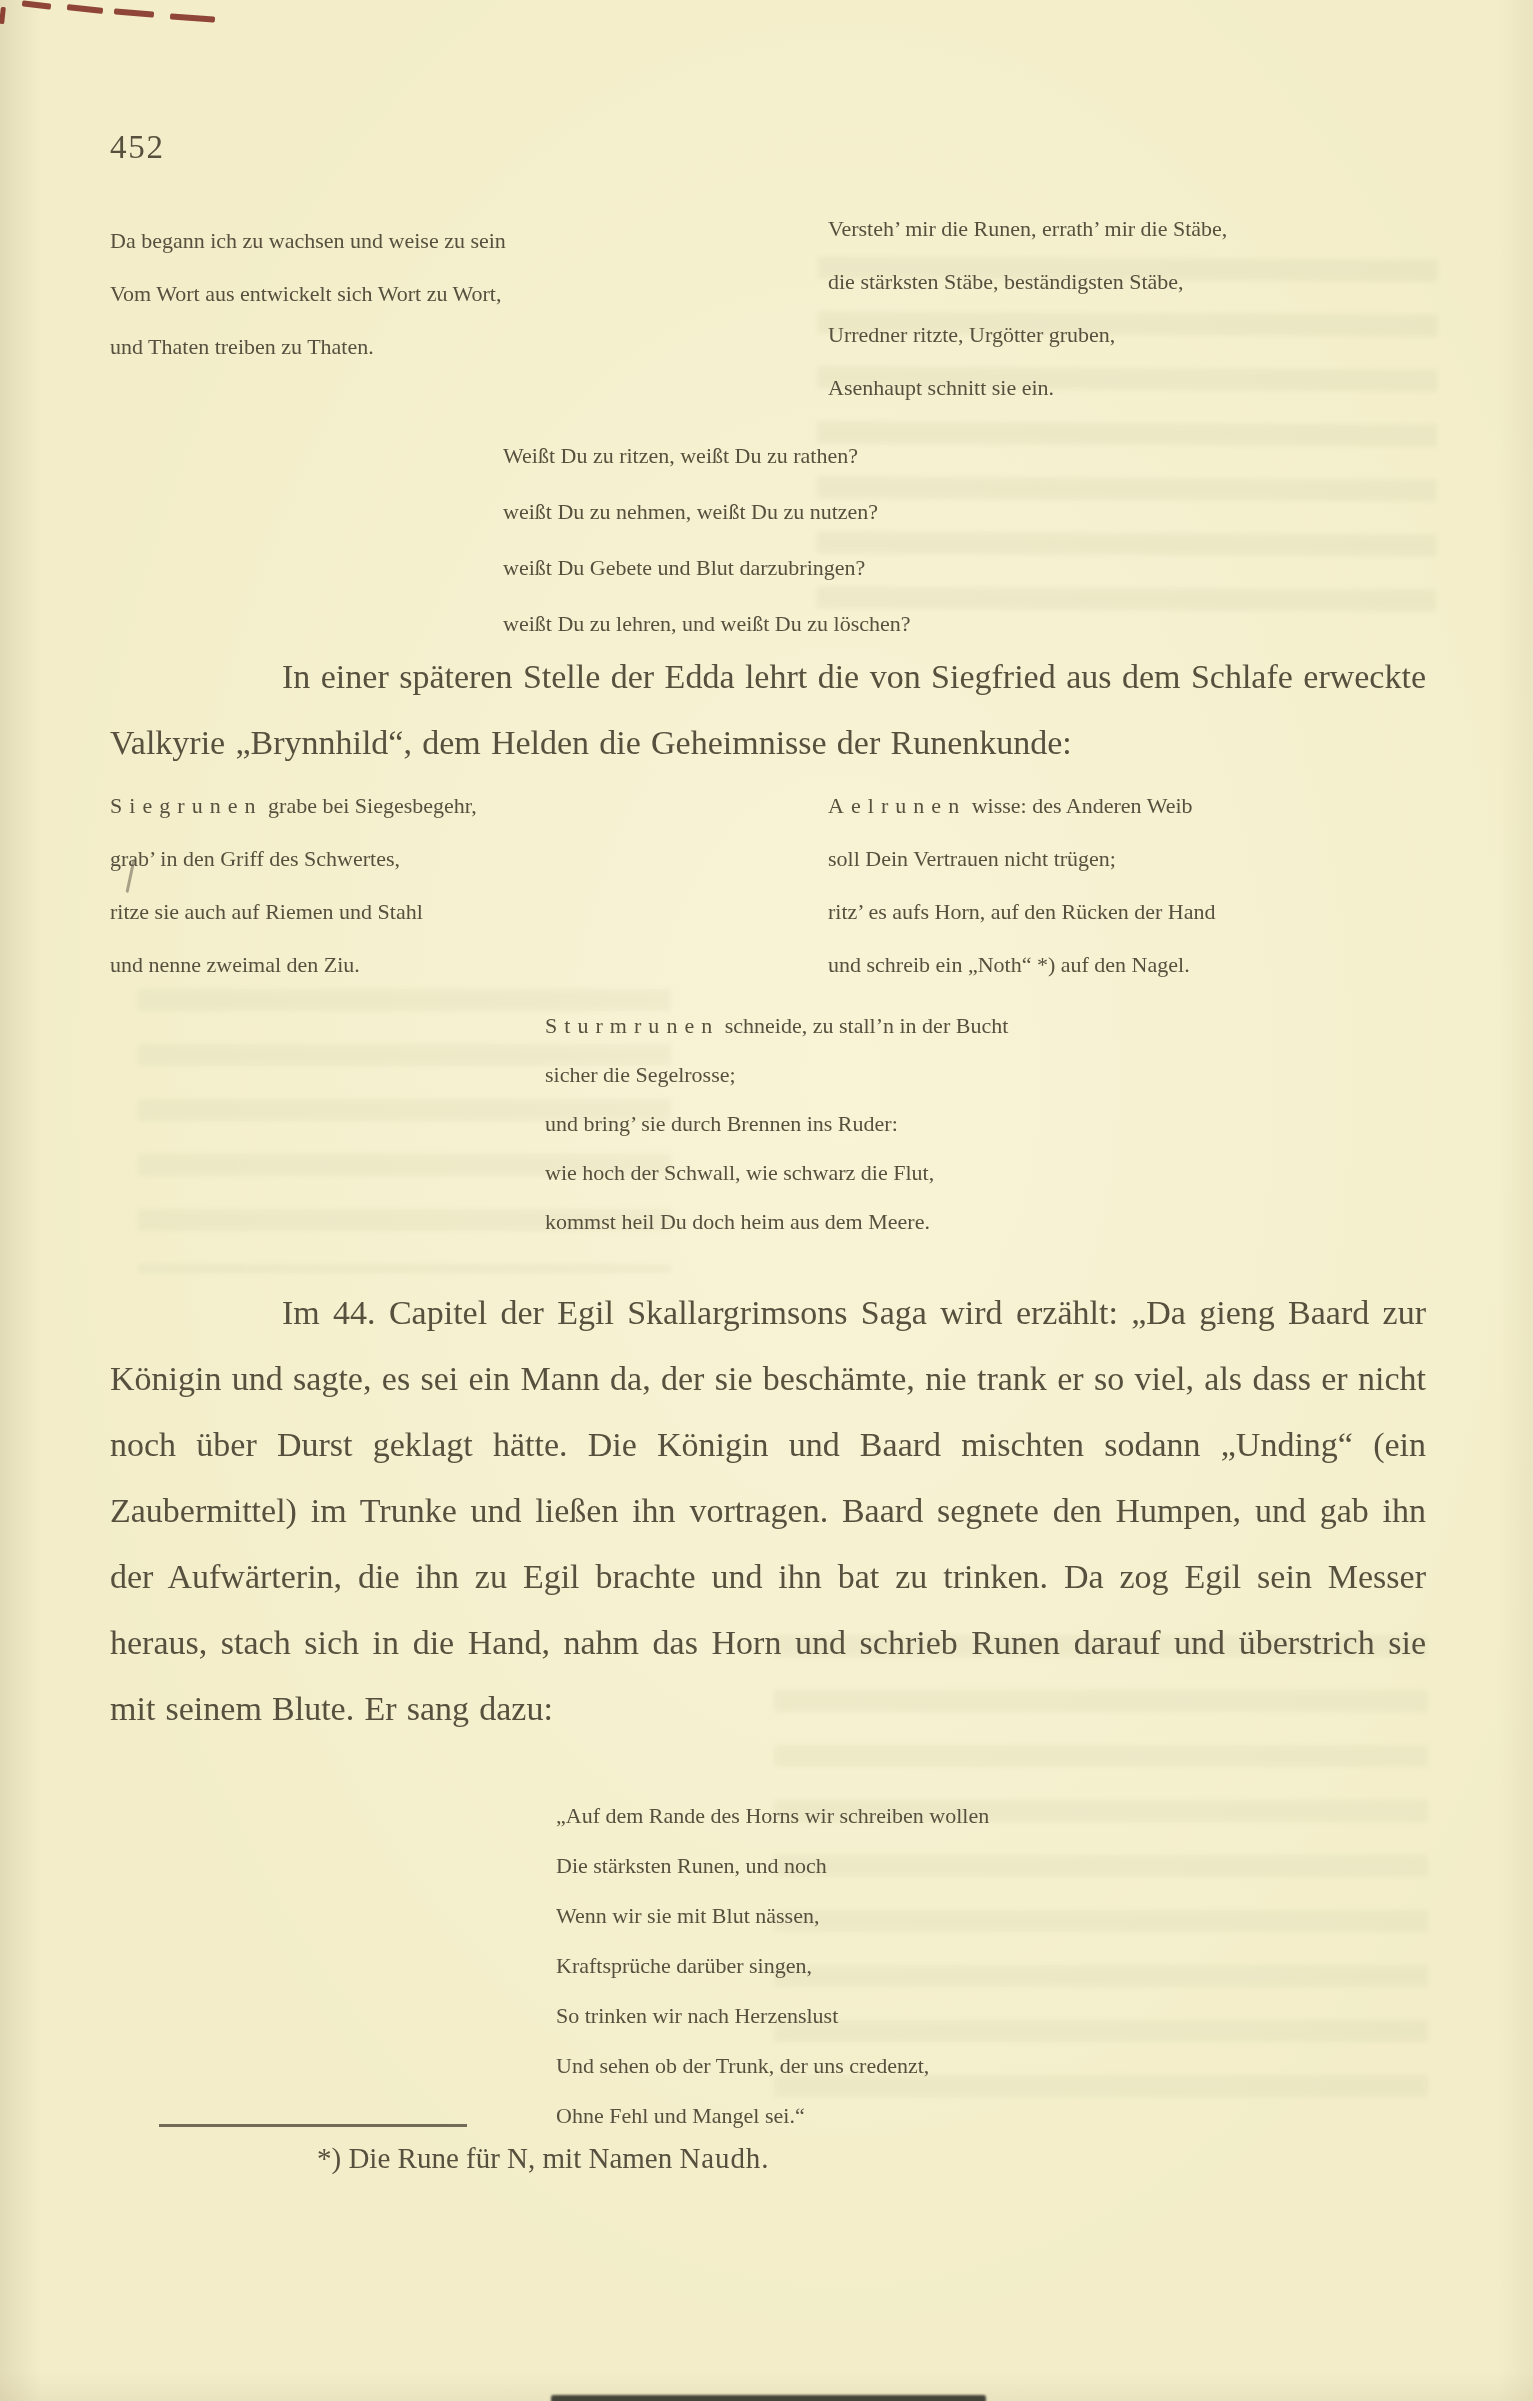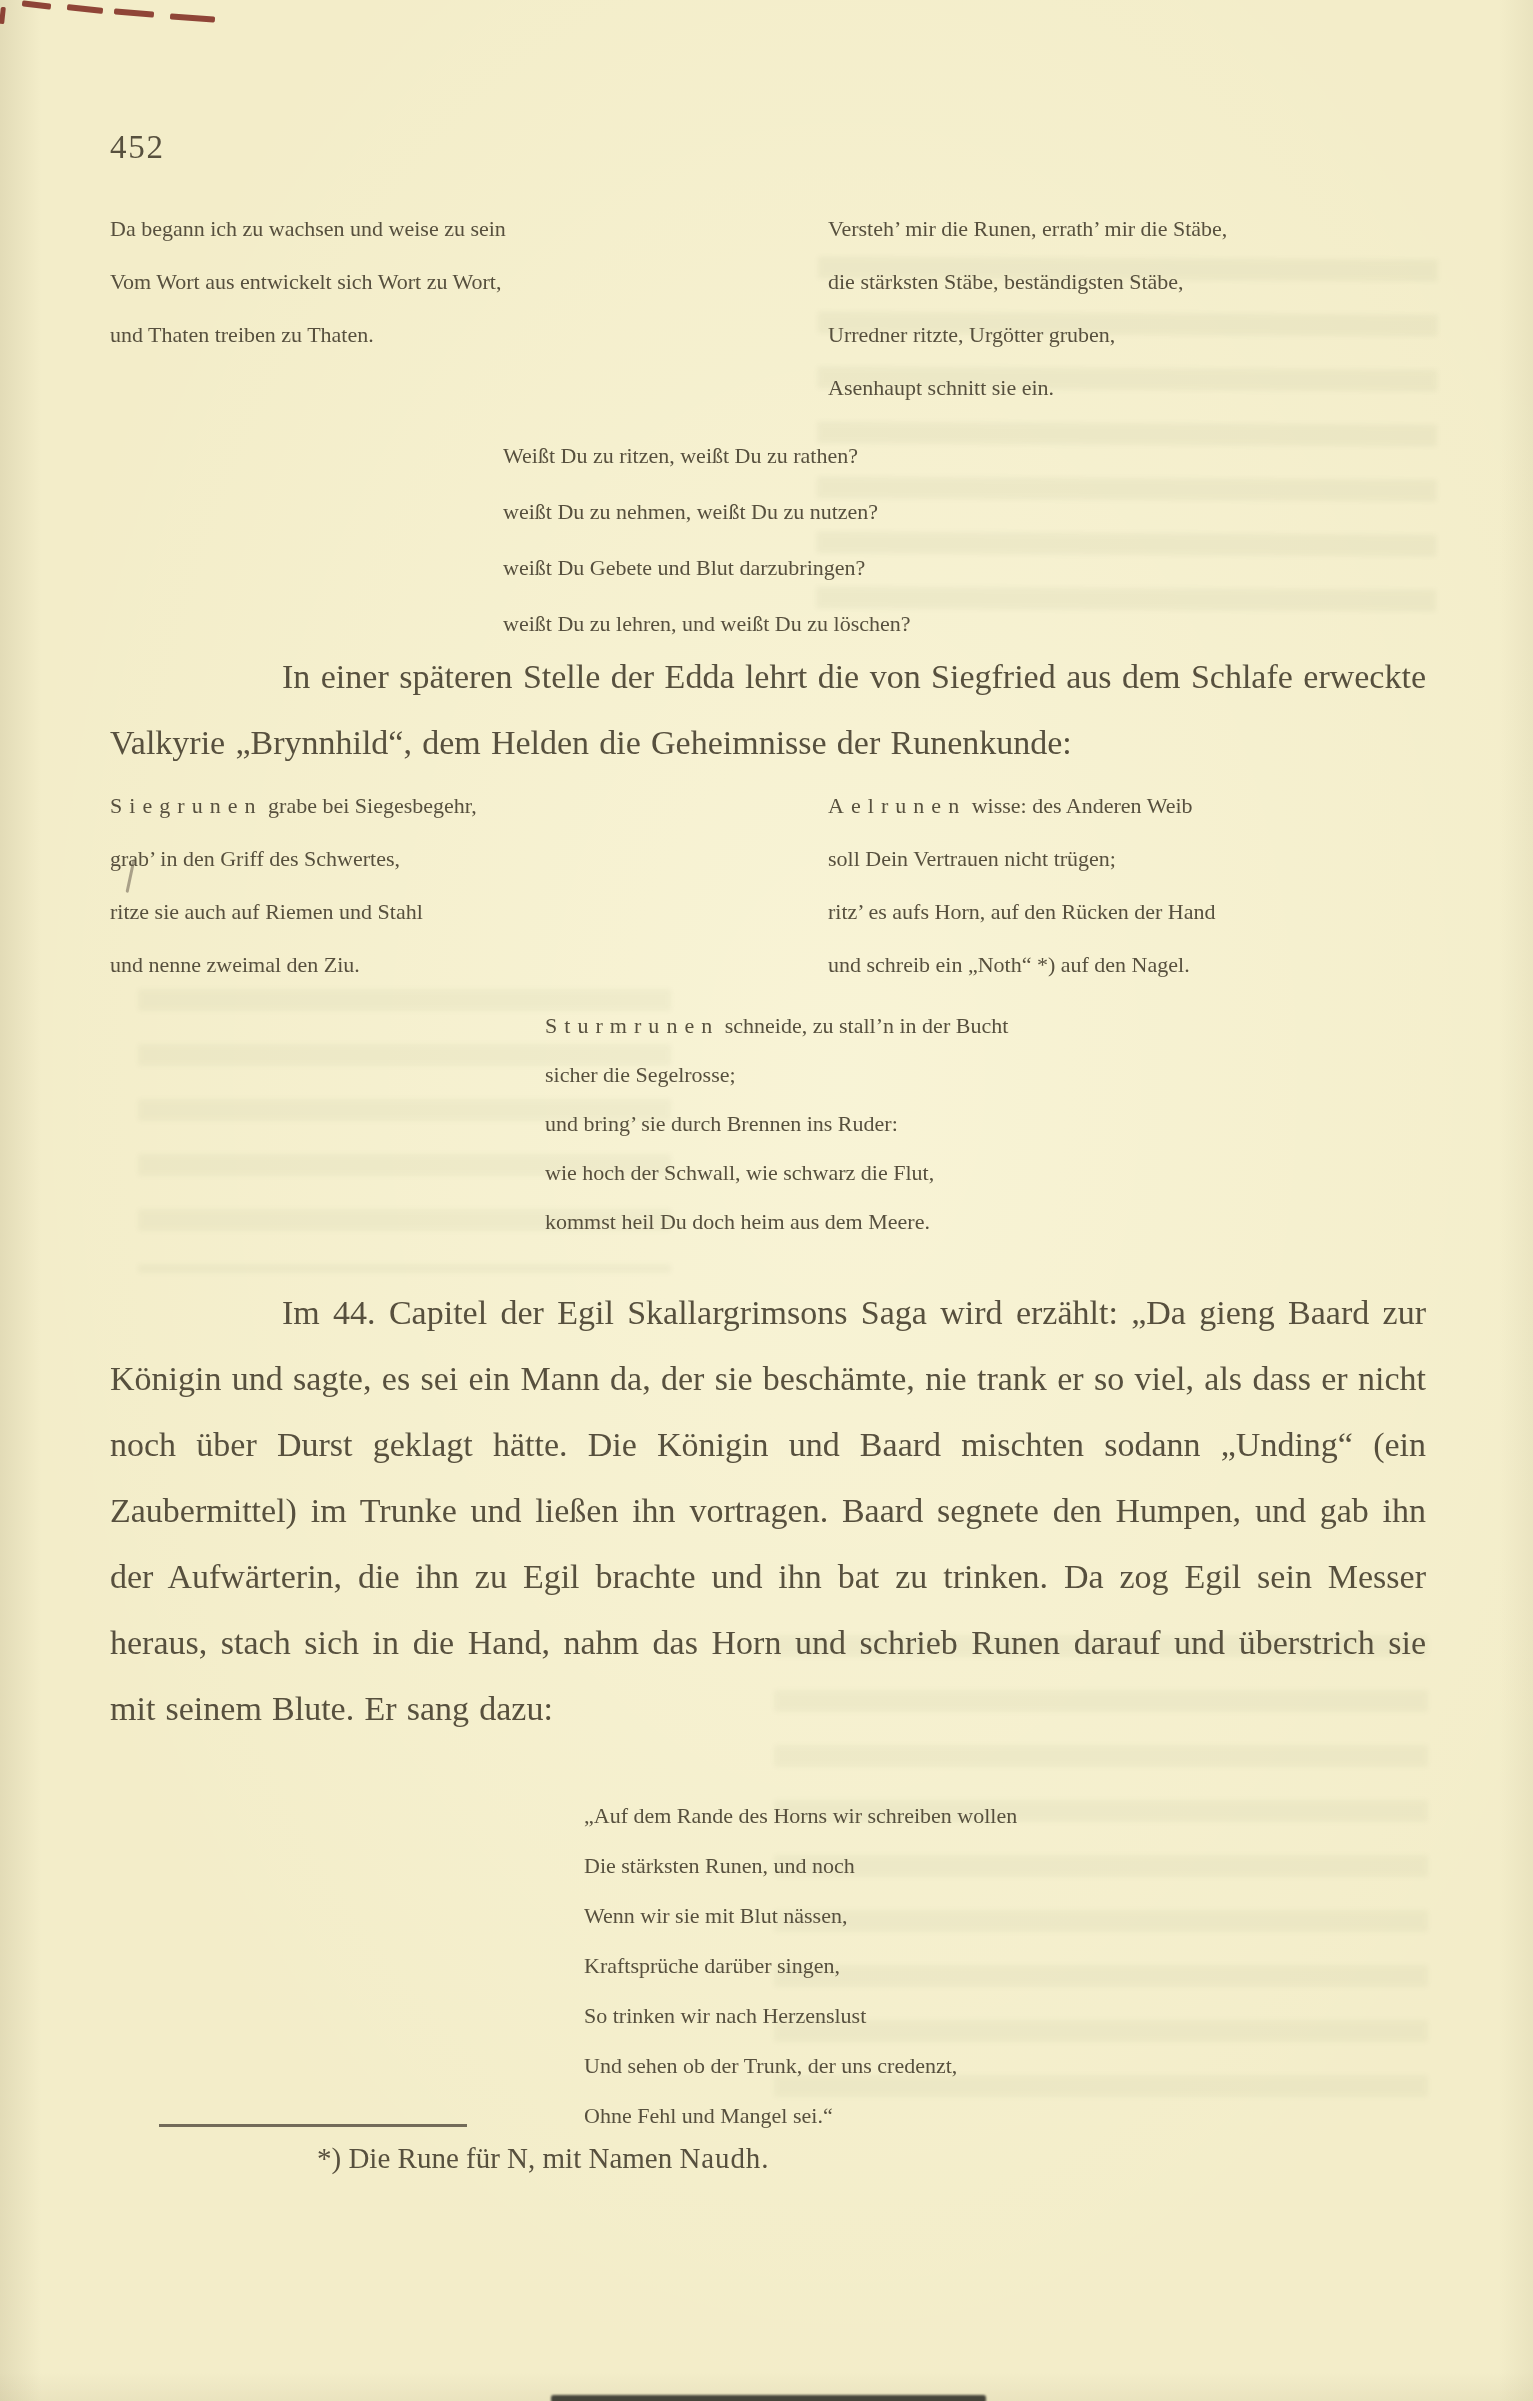--- a/index.html
+++ b/index.html
@@ -14,30 +14,30 @@
       #f3edc9;
     overflow:hidden;
     font-family:"Liberation Serif","DejaVu Serif",serif;
     color:#57503e;
   }
   .pgnum{position:absolute;left:110px;top:129px;font-size:33px;letter-spacing:1.7px;}
   
   .v{position:absolute;font-size:22px;}
   .v .ln{height:53px;line-height:53px;white-space:nowrap;}
   .v2col-1{top:202px;left:0;width:1533px;}
-  .v2col-1 .colL{position:absolute;left:110px;top:0;}
+  .v2col-1 .colL{position:absolute;left:110px;top:12px;}
   .v2col-1 .colR{position:absolute;left:828px;top:0;}
   .vcenter-1{top:428px;left:503px;}
   .vcenter-1 .ln{height:56px;line-height:56px;}
   .v2col-2{top:779px;left:0;width:1533px;}
   .v2col-2 .colL{position:absolute;left:110px;top:0;}
   .v2col-2 .colR{position:absolute;left:828px;top:0;}
   .vcenter-2{top:1001px;left:503px;}
   .vcenter-2 .ln{height:49px;line-height:49px;margin-left:42px;}
-  .vquote{top:1791px;left:584px;}
+  .vquote{top:1791px;left:556px;}
   .vquote .ln{height:50px;line-height:50px;}
   .spaced{letter-spacing:.32em;}
   
   .para{
     position:absolute;left:110px;width:1316px;
     font-size:34px;line-height:66px;
     text-align:justify;text-indent:172px;
     margin:0;word-spacing:1.7px;
   }
   .para1{top:644px;}

